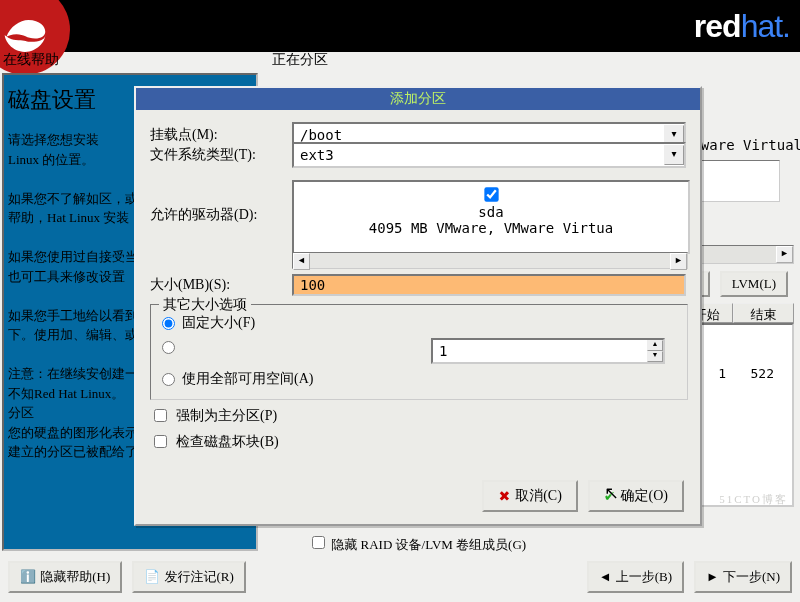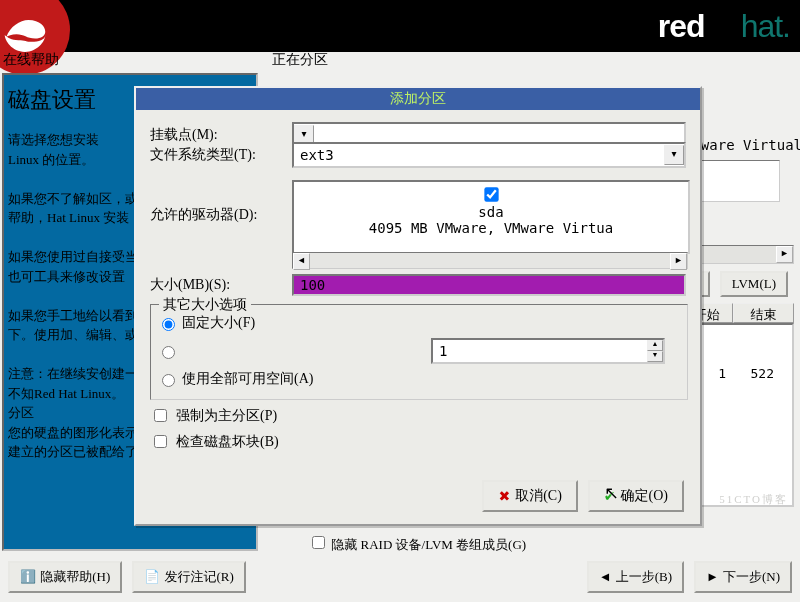--- a/index.html
+++ b/index.html
@@ -1,20 +1,20 @@
 <!DOCTYPE html>
 <html><head>
 <meta charset="utf-8">
 <style>
   html,body{margin:0;padding:0;width:800px;height:602px;font-family:"SimSun","宋体",serif;font-size:13px;background:#f0f0ee;overflow:hidden;}
   .topbar{position:absolute;left:0;top:0;width:800px;height:52px;background:#000;}
   .topbar-left{position:absolute;left:-20px;top:-15px;width:90px;height:90px;border-radius:50%;background:#c11a1a;display:flex;align-items:center;justify-content:center;}
   .topbar-left svg{width:54px;height:54px;}
   .topbar-right{position:absolute;right:10px;top:8px;color:#fff;font-family:Arial,sans-serif;font-size:32px;letter-spacing:-1px;}
-  .topbar-right .thin{font-weight:300;color:#0f766e;padding-left:36px;}
+  .topbar-right .thin{font-weight:300;color:#3b82f6;}
   .topbar-right .bold{font-weight:700;}
   .pane-labels{position:absolute;left:0;top:51px;width:800px;height:20px;}
   .pane-label{font-size:14px;position:absolute;top:0;}
   .pane-left-frame{position:absolute;left:2px;top:73px;width:256px;height:478px;border:2px inset #bbb;background:#0369a1;overflow:hidden;padding:2px 4px;box-sizing:border-box;line-height:1.5;}
   .pane-left-frame h2{margin:6px 0 14px 0;font-weight:400;font-size:22px;}
   .pane-right-area{position:absolute;left:270px;top:75px;width:528px;height:472px;}
   .rt-toolbar{position:absolute;right:10px;top:196px;width:auto;display:flex;gap:10px;}
   .btn3d{border:2px outset #e8e8e4;background:#ebebe7;padding:3px 10px;font-family:inherit;font-size:13px;}
   .table-head{position:absolute;right:4px;top:228px;width:166px;height:20px;display:flex;background:#ebebe7;}
   .th{border:1px outset #eee;padding:2px 4px;text-align:center;font-size:13px;}
@@ -30,28 +30,28 @@
   .hide-check{position:absolute;left:308px;top:533px;font-size:13px;}
   
   .dialog{position:absolute;left:134px;top:86px;width:564px;height:436px;background:#ecece8;border:2px outset #eee;box-shadow:2px 2px 0 rgba(0,0,0,.2);}
   .dlg-title{background:#3a5fa5;color:#bef264;text-align:center;height:22px;line-height:22px;font-size:14px;}
   .dlg-body{position:relative;width:100%;height:calc(100% - 22px);}
   .row{position:absolute;left:14px;display:flex;align-items:center;width:536px;}
   .row-label{width:142px;font-size:14px;}
   .combo{flex:1;height:22px;background:#fff;border:2px inset #ccc;display:flex;align-items:center;}
   .combo span{flex:1;padding:0 6px;font-family:monospace;font-size:14px;}
   .combo .dd{width:18px;height:18px;border:1px outset #eee;background:#eee;text-align:center;font-size:10px;line-height:16px;}
-  .txt{flex:1;height:22px;background:#a21caf;border:2px inset #ccc;font-family:monospace;font-size:14px;padding:0 6px;box-sizing:border-box;}
+  .txt{flex:1;height:22px;background:#fdba74;border:2px inset #ccc;font-family:monospace;font-size:14px;padding:0 6px;box-sizing:border-box;}
   .drives-box{position:absolute;left:156px;top:70px;width:394px;height:70px;background:#fff;border:2px inset #ccc;overflow:hidden;}
   .drive-row{display:flex;align-items:center;padding:3px 16px;font-family:monospace;font-size:14px;flex-direction:column;}
   .drive-row input{transform:scale(1.1);}
   .dhscroll{position:absolute;left:156px;top:142px;width:394px;height:15px;background:#e6e6e3;border:1px inset #ccc;display:flex;justify-content:space-between;}
   .grp{position:absolute;left:14px;top:194px;width:536px;height:88px;border:1px inset #ccc;padding-top:6px;}
   .grp-title{position:absolute;left:8px;top:-9px;background:#ecece8;padding:0 4px;font-size:14px;}
-  .radio-row{display:flex;align-items:center;gap:4px;padding:3px 6px;font-size:14px;}
+  .radio-row{display:flex;align-items:flex-start;gap:4px;padding:3px 6px;font-size:14px;}
   .spin{width:230px;height:22px;background:#fff;border:2px inset #ccc;margin-left:auto;margin-right:16px;display:flex;align-items:center;}
   .spin span{flex:1;padding:0 6px;font-family:monospace;}
   .spin .updn{width:16px;display:flex;flex-direction:column;}
   .spin .updn div{height:9px;border:1px outset #eee;background:#eee;font-size:7px;text-align:center;line-height:7px;}
   .chk-row{position:absolute;left:14px;display:flex;align-items:center;gap:6px;font-size:14px;}
   .dlg-btns{position:absolute;right:16px;bottom:12px;display:flex;gap:10px;}
   .dlg-btn{border:2px outset #e8e8e4;background:#ebebe7;padding:5px 14px;font-family:inherit;font-size:14px;display:inline-flex;align-items:center;gap:5px;}
   
   .cursor{position:absolute;left:604px;top:482px;font-size:18px;pointer-events:none;text-shadow:0 0 2px #fff;}
   .watermark{position:absolute;right:12px;top:492px;color:#d0d0ce;font-size:11px;letter-spacing:2px;}
@@ -136,20 +136,21 @@
     <span>下一步(N)</span>
   </button>
 </div>
 
 <div class="dialog">
   <div class="dlg-title">添加分区</div>
   <div class="dlg-body">
     <div class="row" style="top:12px">
       <div class="row-label">挂载点(M):</div>
       <div class="combo">
+        <span>/boot</span>
         <div class="dd">▾</div>
       </div>
     </div>
     <div class="row" style="top:32px">
       <div class="row-label">文件系统类型(T):</div>
       <div class="combo">
         <span>ext3</span>
         <div class="dd">▾</div>
       </div>
     </div>

